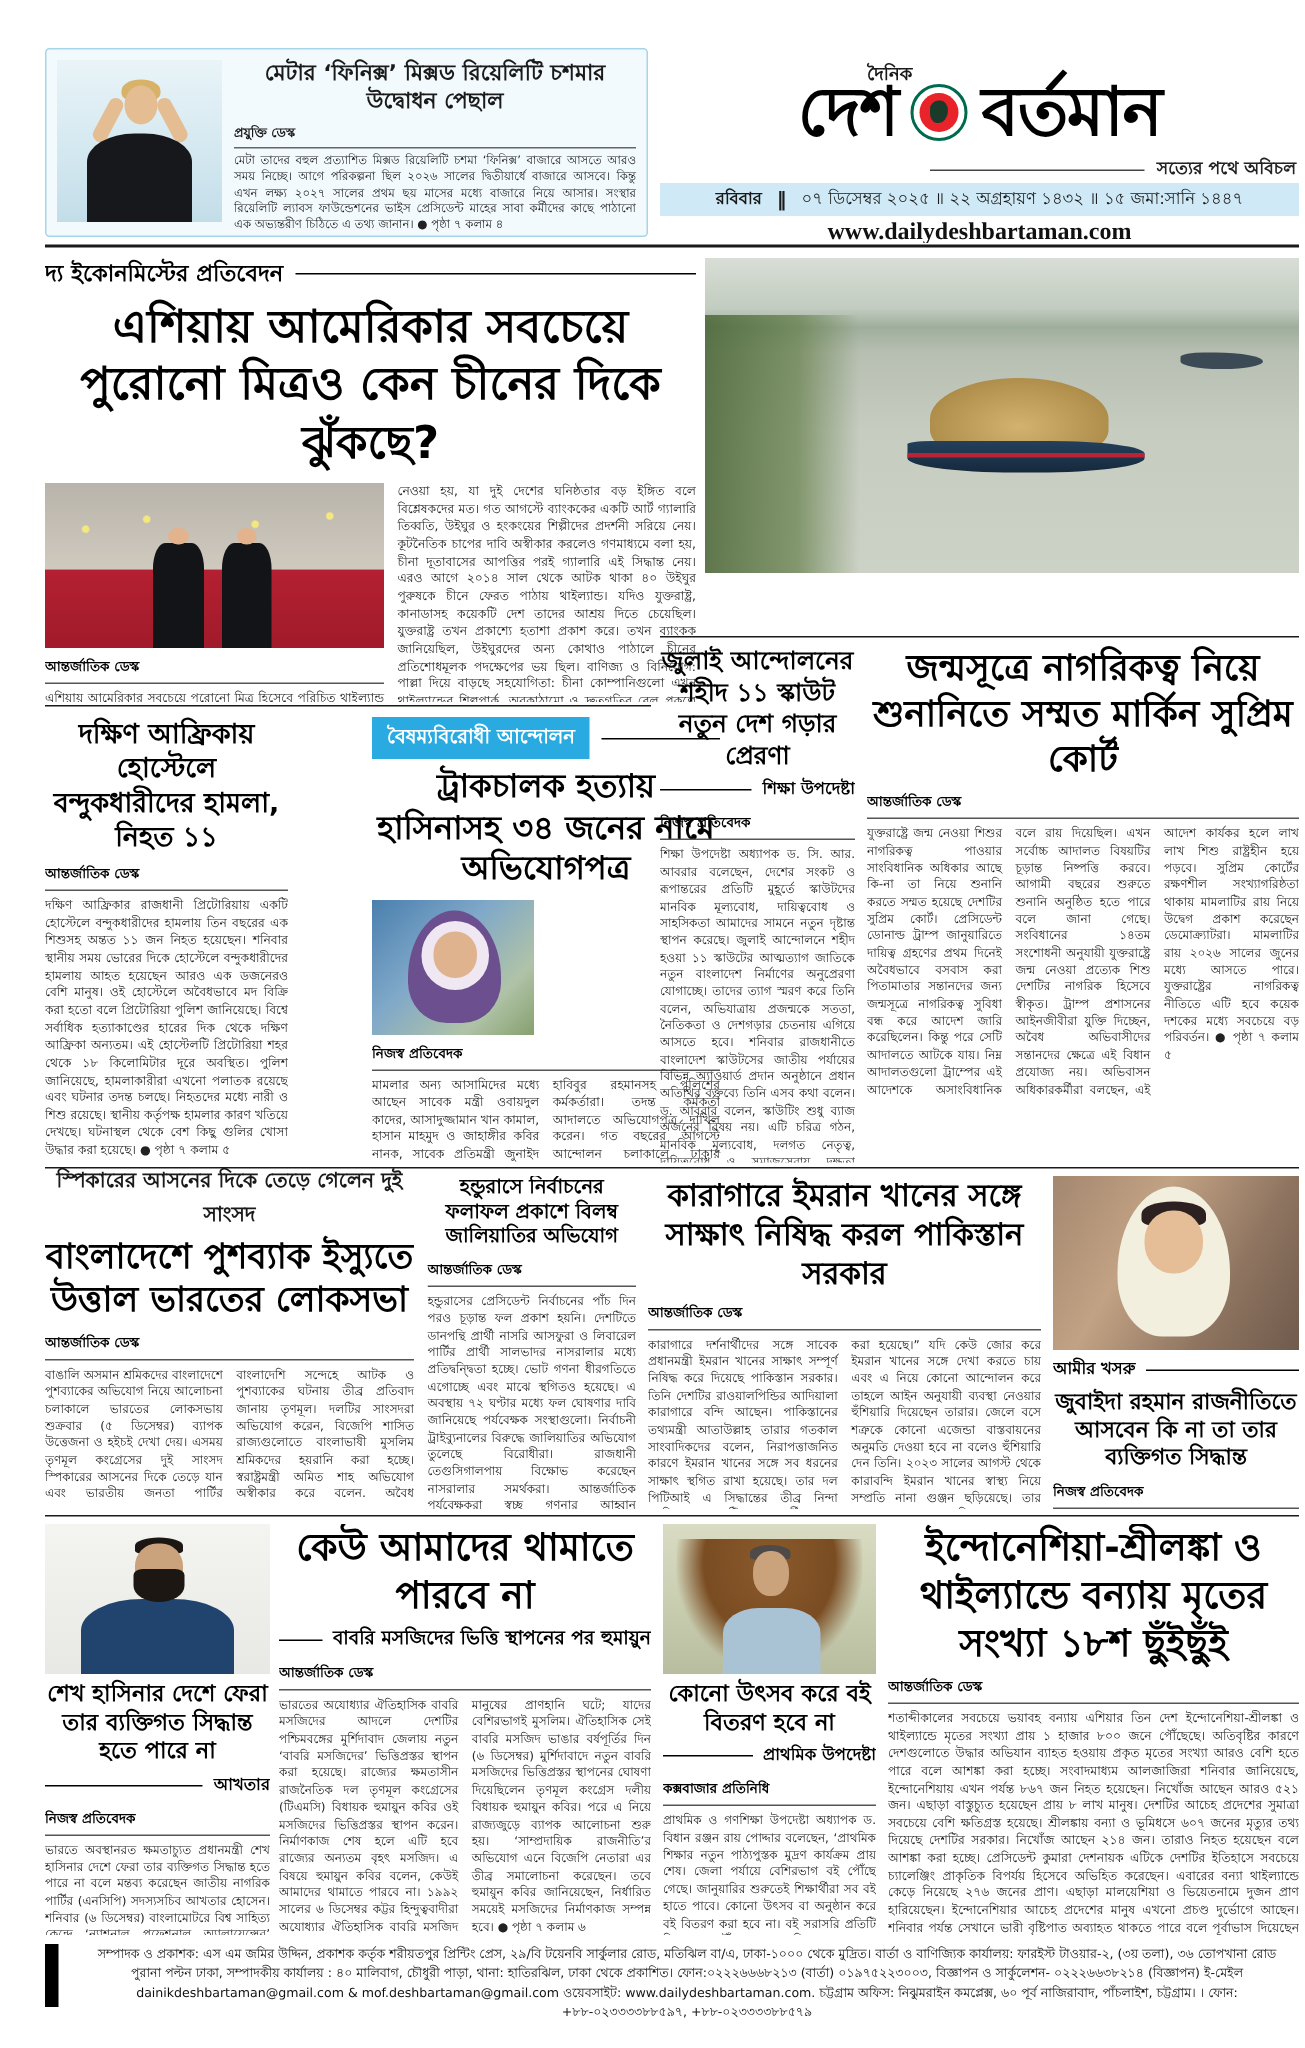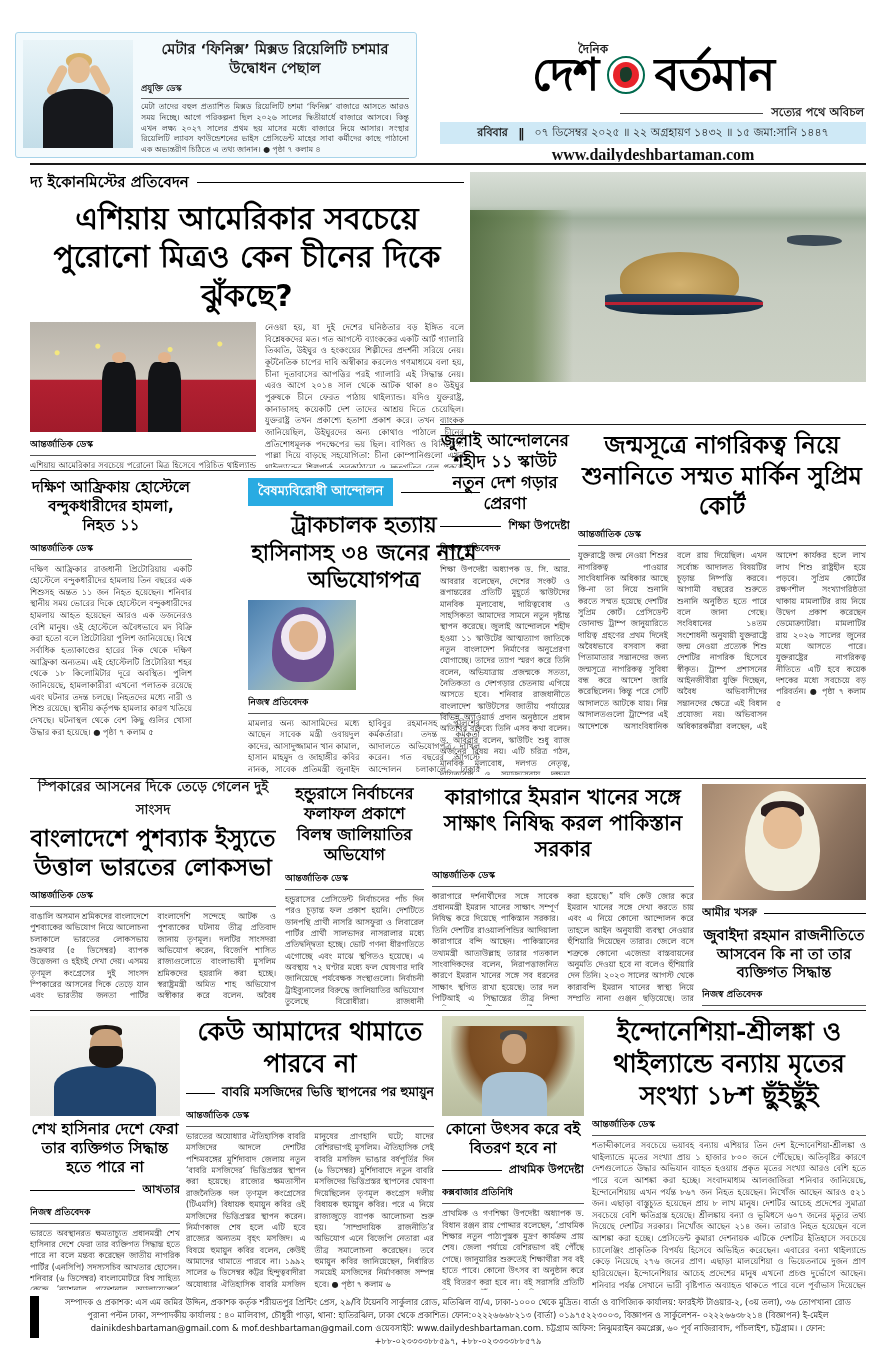--- a/index.html
+++ b/index.html
@@ -135,21 +135,21 @@
   
   .footer-bar { position:absolute; left:0; top:2px; width:9px; height:42px; background:#000; }
   .footer-text { position:absolute; left:28px; right:8px; top:2px; font-size:8.4px; line-height:1.55;
                  text-align:center; color:#111; }
 </style>
 </head>
 <body>
 
 <div class="page">
 
-  <div class="abs meta-box" style="left:15px;top:32px;width:402px;height:126px;">
+  <div class="abs meta-box" style="left:30px;top:32px;width:402px;height:126px;">
     <div class="photo ph-meta" style="width:110px;height:108px;flex:0 0 110px;">
       <div class="armL"></div>
         <div class="armR"></div>
       <div class="torso"></div>
         <div class="hair"></div>
         <div class="head"></div>
     </div>
     <div class="meta-right">
       <div class="meta-head">মেটার ‘ফিনিক্স’ মিক্সড রিয়েলিটি চশমার উদ্বোধন পেছাল</div>
       <div class="meta-byline">প্রযুক্তি ডেস্ক</div>
@@ -207,21 +207,21 @@
     <div class="reeds"></div>
       <div class="straw"></div>
       <div class="hull"></div>
       <div class="boat2"></div>
   </div>
 
   <div class="rule" style="left:440px;top:424px;width:426px;"></div>
   <div class="rule" style="left:30px;top:470px;width:404px;"></div>
 
   <div class="abs" style="left:30px;top:478px;width:162px;height:297px;">
-    <div class="headline" style="font-size:15px;">দক্ষিণ আফ্রিকায় হোস্টেলে বন্দুকধারীদের হামলা, নিহত ১১</div>
+    <div class="headline" style="font-size:18px;">দক্ষিণ আফ্রিকায় হোস্টেলে বন্দুকধারীদের হামলা, নিহত ১১</div>
     <div class="byline">আন্তর্জাতিক ডেস্ক</div>
     <div class="body-text">দক্ষিণ আফ্রিকার রাজধানী প্রিটোরিয়ায় একটি হোস্টেলে বন্দুকধারীদের হামলায় তিন বছরের এক শিশুসহ অন্তত ১১ জন নিহত হয়েছেন। শনিবার স্থানীয় সময় ভোরের দিকে হোস্টেলে বন্দুকধারীদের হামলায় আহত হয়েছেন আরও এক ডজনেরও বেশি মানুষ। ওই হোস্টেলে অবৈধভাবে মদ বিক্রি করা হতো বলে প্রিটোরিয়া পুলিশ জানিয়েছে। বিশ্বে সর্বাধিক হত্যাকাণ্ডের হারের দিক থেকে দক্ষিণ আফ্রিকা অন্যতম। এই হোস্টেলটি প্রিটোরিয়া শহর থেকে ১৮ কিলোমিটার দূরে অবস্থিত। পুলিশ জানিয়েছে, হামলাকারীরা এখনো পলাতক রয়েছে এবং ঘটনার তদন্ত চলছে। নিহতদের মধ্যে নারী ও শিশু রয়েছে। স্থানীয় কর্তৃপক্ষ হামলার কারণ খতিয়ে দেখছে। ঘটনাস্থল থেকে বেশ কিছু গুলির খোসা উদ্ধার করা হয়েছে। ● পৃষ্ঠা ৭ কলাম ৫</div>
   </div>
 
   <div class="abs" style="left:200px;top:478px;width:232px;height:297px;margin-left:48px;">
     <div class="banner-row">
       <span class="banner">বৈষম্যবিরোধী আন্দোলন</span>
       <span class="line"></span>
     </div>
     <div class="headline" style="font-size:21.5px;margin-top:5px;">ট্রাকচালক হত্যায় হাসিনাসহ ৩৪ জনের নামে অভিযোগপত্র</div>
@@ -254,21 +254,21 @@
   <div class="rule" style="left:30px;top:778px;width:836px;"></div>
 
   <div class="abs" style="left:30px;top:776px;width:246px;height:222px;">
     <div style="font-weight:700;font-size:13.5px;text-align:center;">স্পিকারের আসনের দিকে তেড়ে গেলেন দুই সাংসদ</div>
     <div class="headline" style="font-size:23px;margin-top:2px;">বাংলাদেশে পুশব্যাক ইস্যুতে উত্তাল ভারতের লোকসভা</div>
     <div class="byline">আন্তর্জাতিক ডেস্ক</div>
     <div class="body-text cols2" style="height:128px;font-size:8px;">বাঙালি অসমান শ্রমিকদের বাংলাদেশে পুশব্যাকের অভিযোগ নিয়ে আলোচনা চলাকালে ভারতের লোকসভায় শুক্রবার (৫ ডিসেম্বর) ব্যাপক উত্তেজনা ও হইচই দেখা দেয়। এসময় তৃণমূল কংগ্রেসের দুই সাংসদ স্পিকারের আসনের দিকে তেড়ে যান এবং ভারতীয় জনতা পার্টির (বিজেপি) সদস্যদের সঙ্গে বাকবিতণ্ডায় জড়িয়ে পড়েন। পশ্চিমবঙ্গের বাংলাভাষী শ্রমিকদের বাংলাদেশি সন্দেহে আটক ও পুশব্যাকের ঘটনায় তীব্র প্রতিবাদ জানায় তৃণমূল। দলটির সাংসদরা অভিযোগ করেন, বিজেপি শাসিত রাজ্যগুলোতে বাংলাভাষী মুসলিম শ্রমিকদের হয়রানি করা হচ্ছে। স্বরাষ্ট্রমন্ত্রী অমিত শাহ অভিযোগ অস্বীকার করে বলেন, অবৈধ অনুপ্রবেশকারীদের বিরুদ্ধেই কেবল ব্যবস্থা নেওয়া হচ্ছে। এ নিয়ে দুই পক্ষের মধ্যে তুমুল বিতর্কের একপর্যায়ে অধিবেশন মুলতবি ঘোষণা করা হয়। বিরোধী দলগুলো বিষয়টি নিয়ে যৌথ আন্দোলনের হুঁশিয়ারি দিয়েছে। ● পৃষ্ঠা ৭ কলাম ৫</div>
   </div>
 
   <div class="abs" style="left:285px;top:784px;width:139px;height:222px;">
-    <div class="headline" style="font-size:16px;">হন্ডুরাসে নির্বাচনের ফলাফল প্রকাশে বিলম্ব জালিয়াতির অভিযোগ</div>
+    <div class="headline" style="font-size:13px;">হন্ডুরাসে নির্বাচনের ফলাফল প্রকাশে বিলম্ব জালিয়াতির অভিযোগ</div>
     <div class="byline">আন্তর্জাতিক ডেস্ক</div>
     <div class="body-text" style="font-size:8px;">হন্ডুরাসের প্রেসিডেন্ট নির্বাচনের পাঁচ দিন পরও চূড়ান্ত ফল প্রকাশ হয়নি। দেশটিতে ডানপন্থি প্রার্থী নাসরি আসফুরা ও লিবারেল পার্টির প্রার্থী সালভাদর নাসরালার মধ্যে প্রতিদ্বন্দ্বিতা হচ্ছে। ভোট গণনা ধীরগতিতে এগোচ্ছে এবং মাঝে স্থগিতও হয়েছে। এ অবস্থায় ৭২ ঘণ্টার মধ্যে ফল ঘোষণার দাবি জানিয়েছে পর্যবেক্ষক সংস্থাগুলো। নির্বাচনী ট্রাইব্যুনালের বিরুদ্ধে জালিয়াতির অভিযোগ তুলেছে বিরোধীরা। রাজধানী তেগুসিগালপায় বিক্ষোভ করেছেন নাসরালার সমর্থকরা। আন্তর্জাতিক পর্যবেক্ষকরা স্বচ্ছ গণনার আহ্বান জানিয়েছেন। ● পৃষ্ঠা ৭ কলাম ৫</div>
   </div>
 
   <div class="abs" style="left:432px;top:784px;width:262px;height:222px;">
     <div class="headline" style="font-size:20.5px;">কারাগারে ইমরান খানের সঙ্গে সাক্ষাৎ নিষিদ্ধ করল পাকিস্তান সরকার</div>
     <div class="byline">আন্তর্জাতিক ডেস্ক</div>
     <div style="display:flex;gap:9px;">
       <div class="body-text" style="flex:1;font-size:8px;">কারাগারে দর্শনার্থীদের সঙ্গে সাবেক প্রধানমন্ত্রী ইমরান খানের সাক্ষাৎ সম্পূর্ণ নিষিদ্ধ করে দিয়েছে পাকিস্তান সরকার। তিনি দেশটির রাওয়ালপিন্ডির আদিয়ালা কারাগারে বন্দি আছেন। পাকিস্তানের তথ্যমন্ত্রী আতাউল্লাহ তারার গতকাল সাংবাদিকদের বলেন, নিরাপত্তাজনিত কারণে ইমরান খানের সঙ্গে সব ধরনের সাক্ষাৎ স্থগিত রাখা হয়েছে। তার দল পিটিআই এ সিদ্ধান্তের তীব্র নিন্দা জানিয়েছে। দলটির নেতাকর্মীরা এর প্রতিবাদে বিক্ষোভ কর্মসূচি ঘোষণা করেছেন।</div>
       <div class="body-text" style="flex:1;font-size:8px;">করা হয়েছে।” যদি কেউ জোর করে ইমরান খানের সঙ্গে দেখা করতে চায় এবং এ নিয়ে কোনো আন্দোলন করে তাহলে আইন অনুযায়ী ব্যবস্থা নেওয়ার হুঁশিয়ারি দিয়েছেন তারার। জেলে বসে শত্রুকে কোনো এজেন্ডা বাস্তবায়নের অনুমতি দেওয়া হবে না বলেও হুঁশিয়ারি দেন তিনি। ২০২৩ সালের আগস্ট থেকে কারাবন্দি ইমরান খানের স্বাস্থ্য নিয়ে সম্প্রতি নানা গুঞ্জন ছড়িয়েছে। তার বোনেরা সাক্ষাতের দাবিতে কারাগারের সামনে বিক্ষোভ করেছেন। সূত্র: জিও নিউজ</div>

